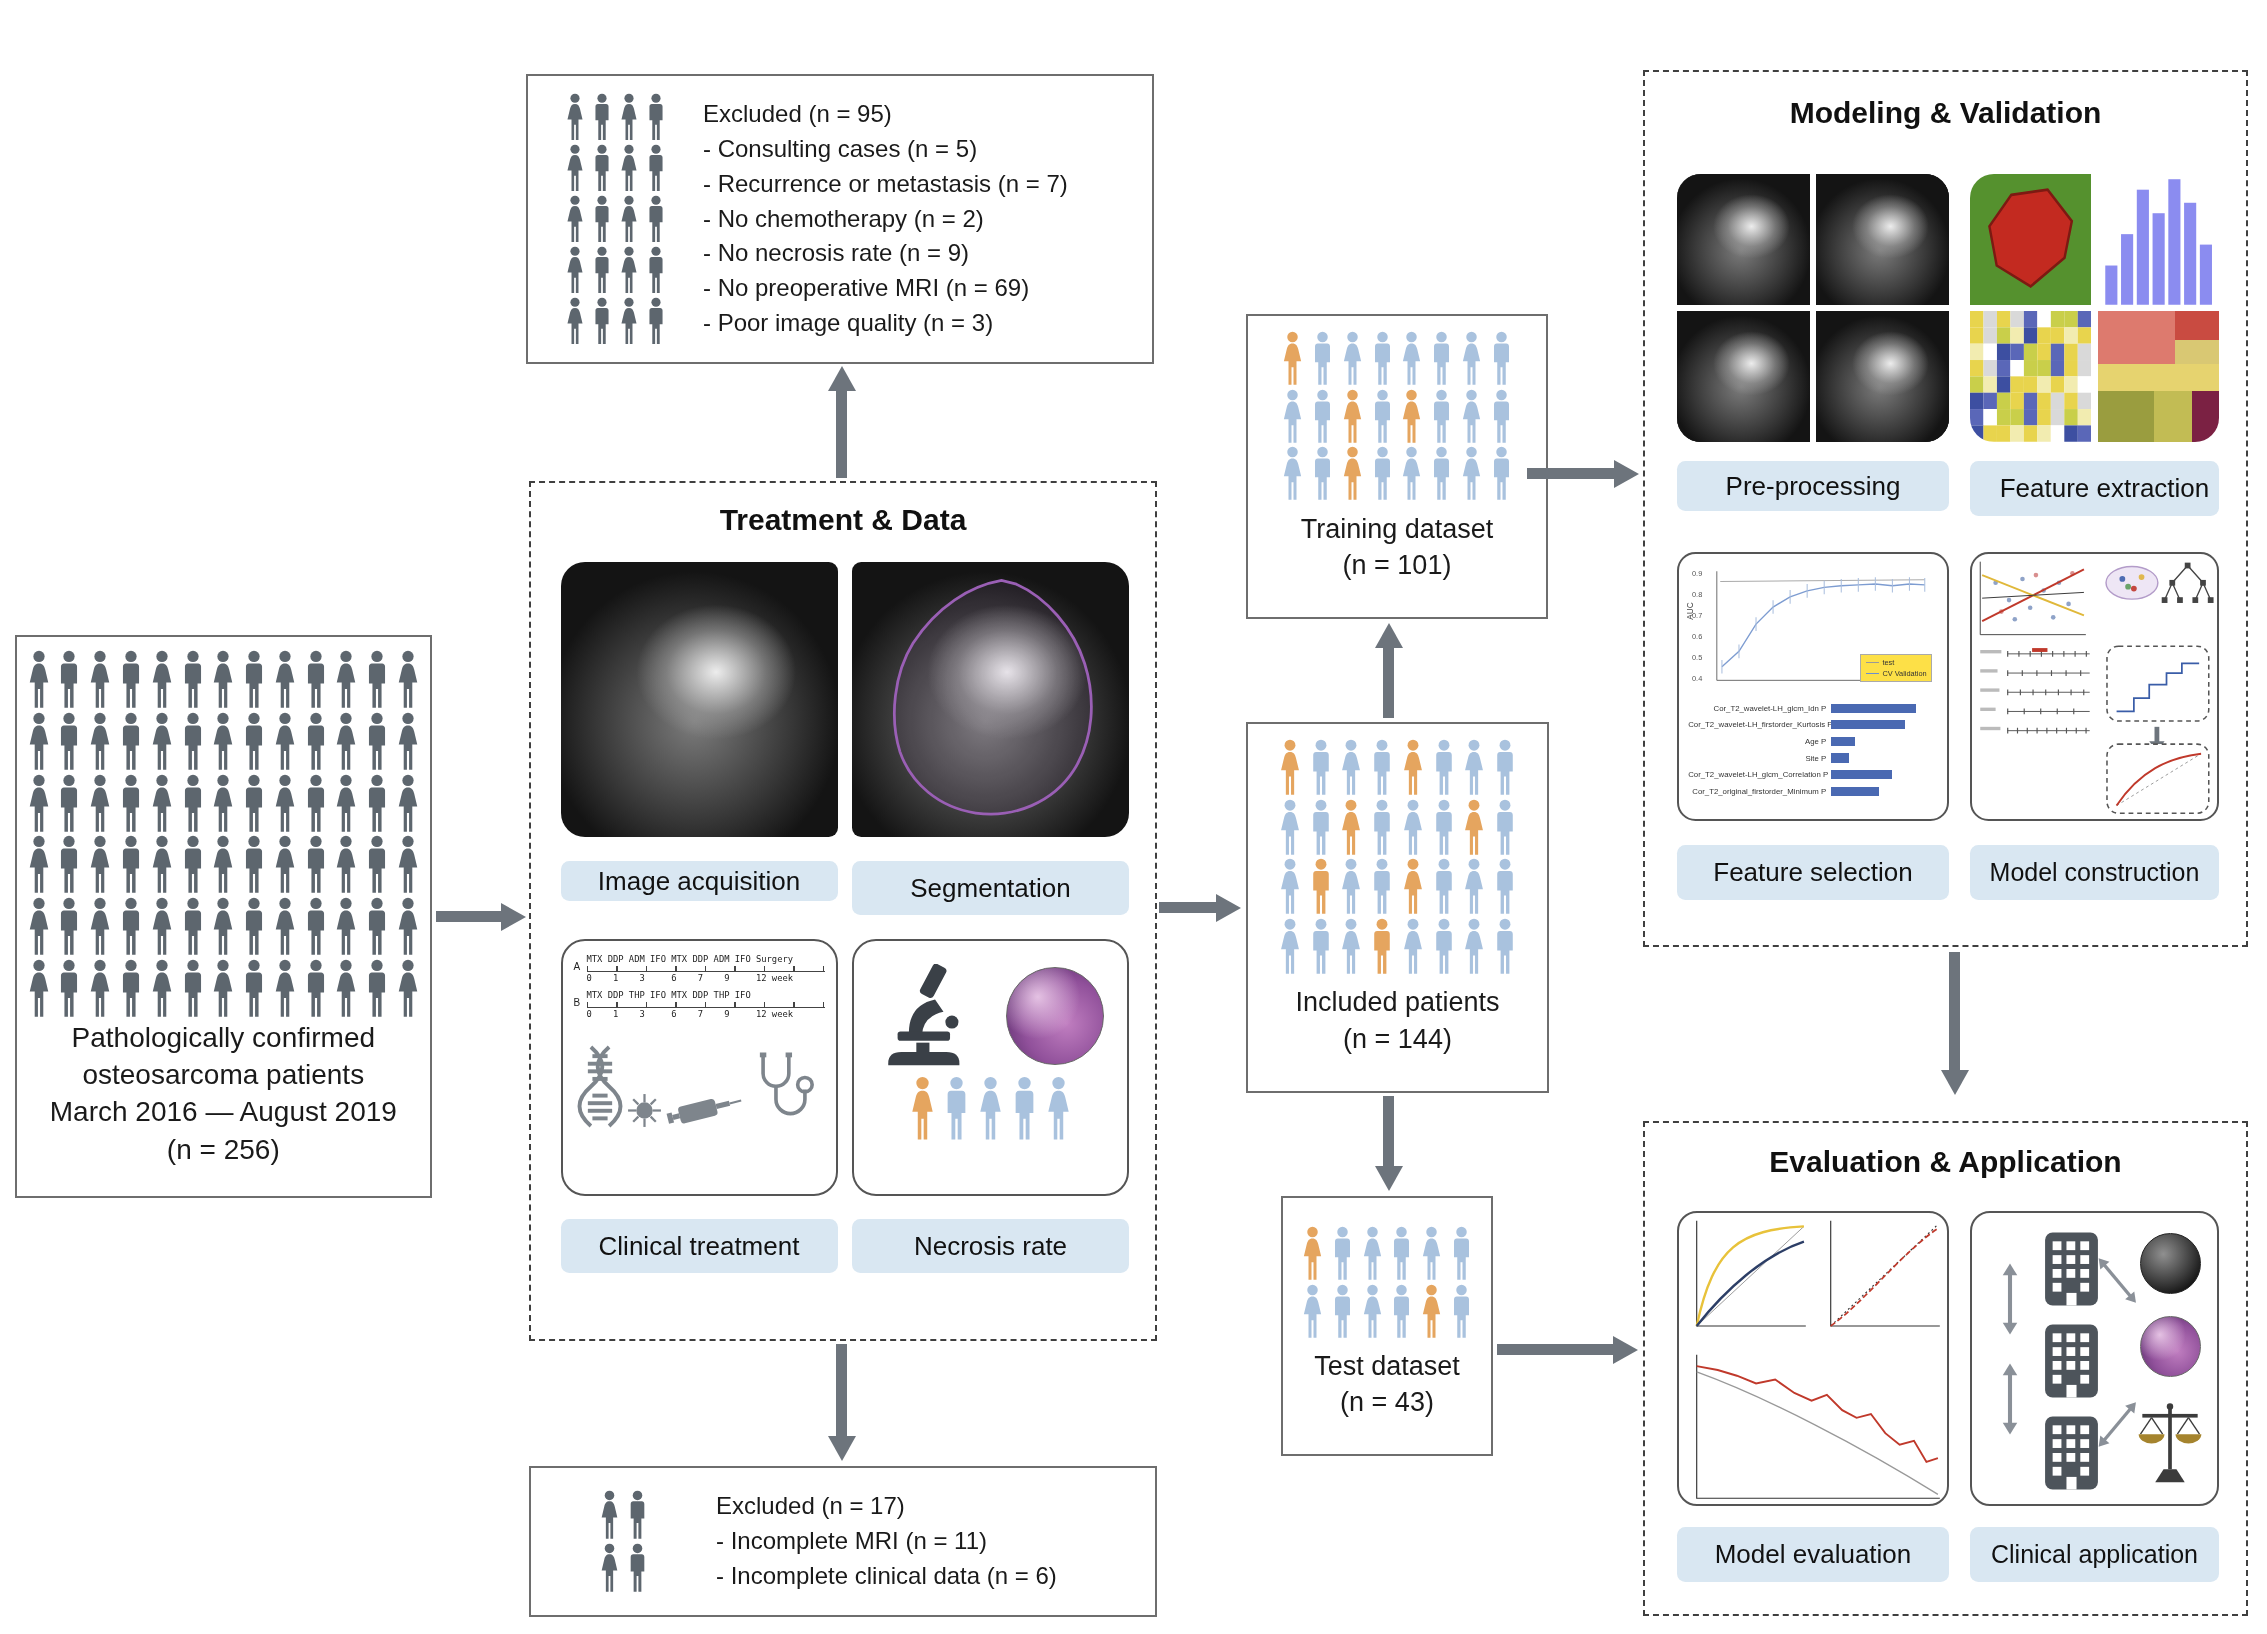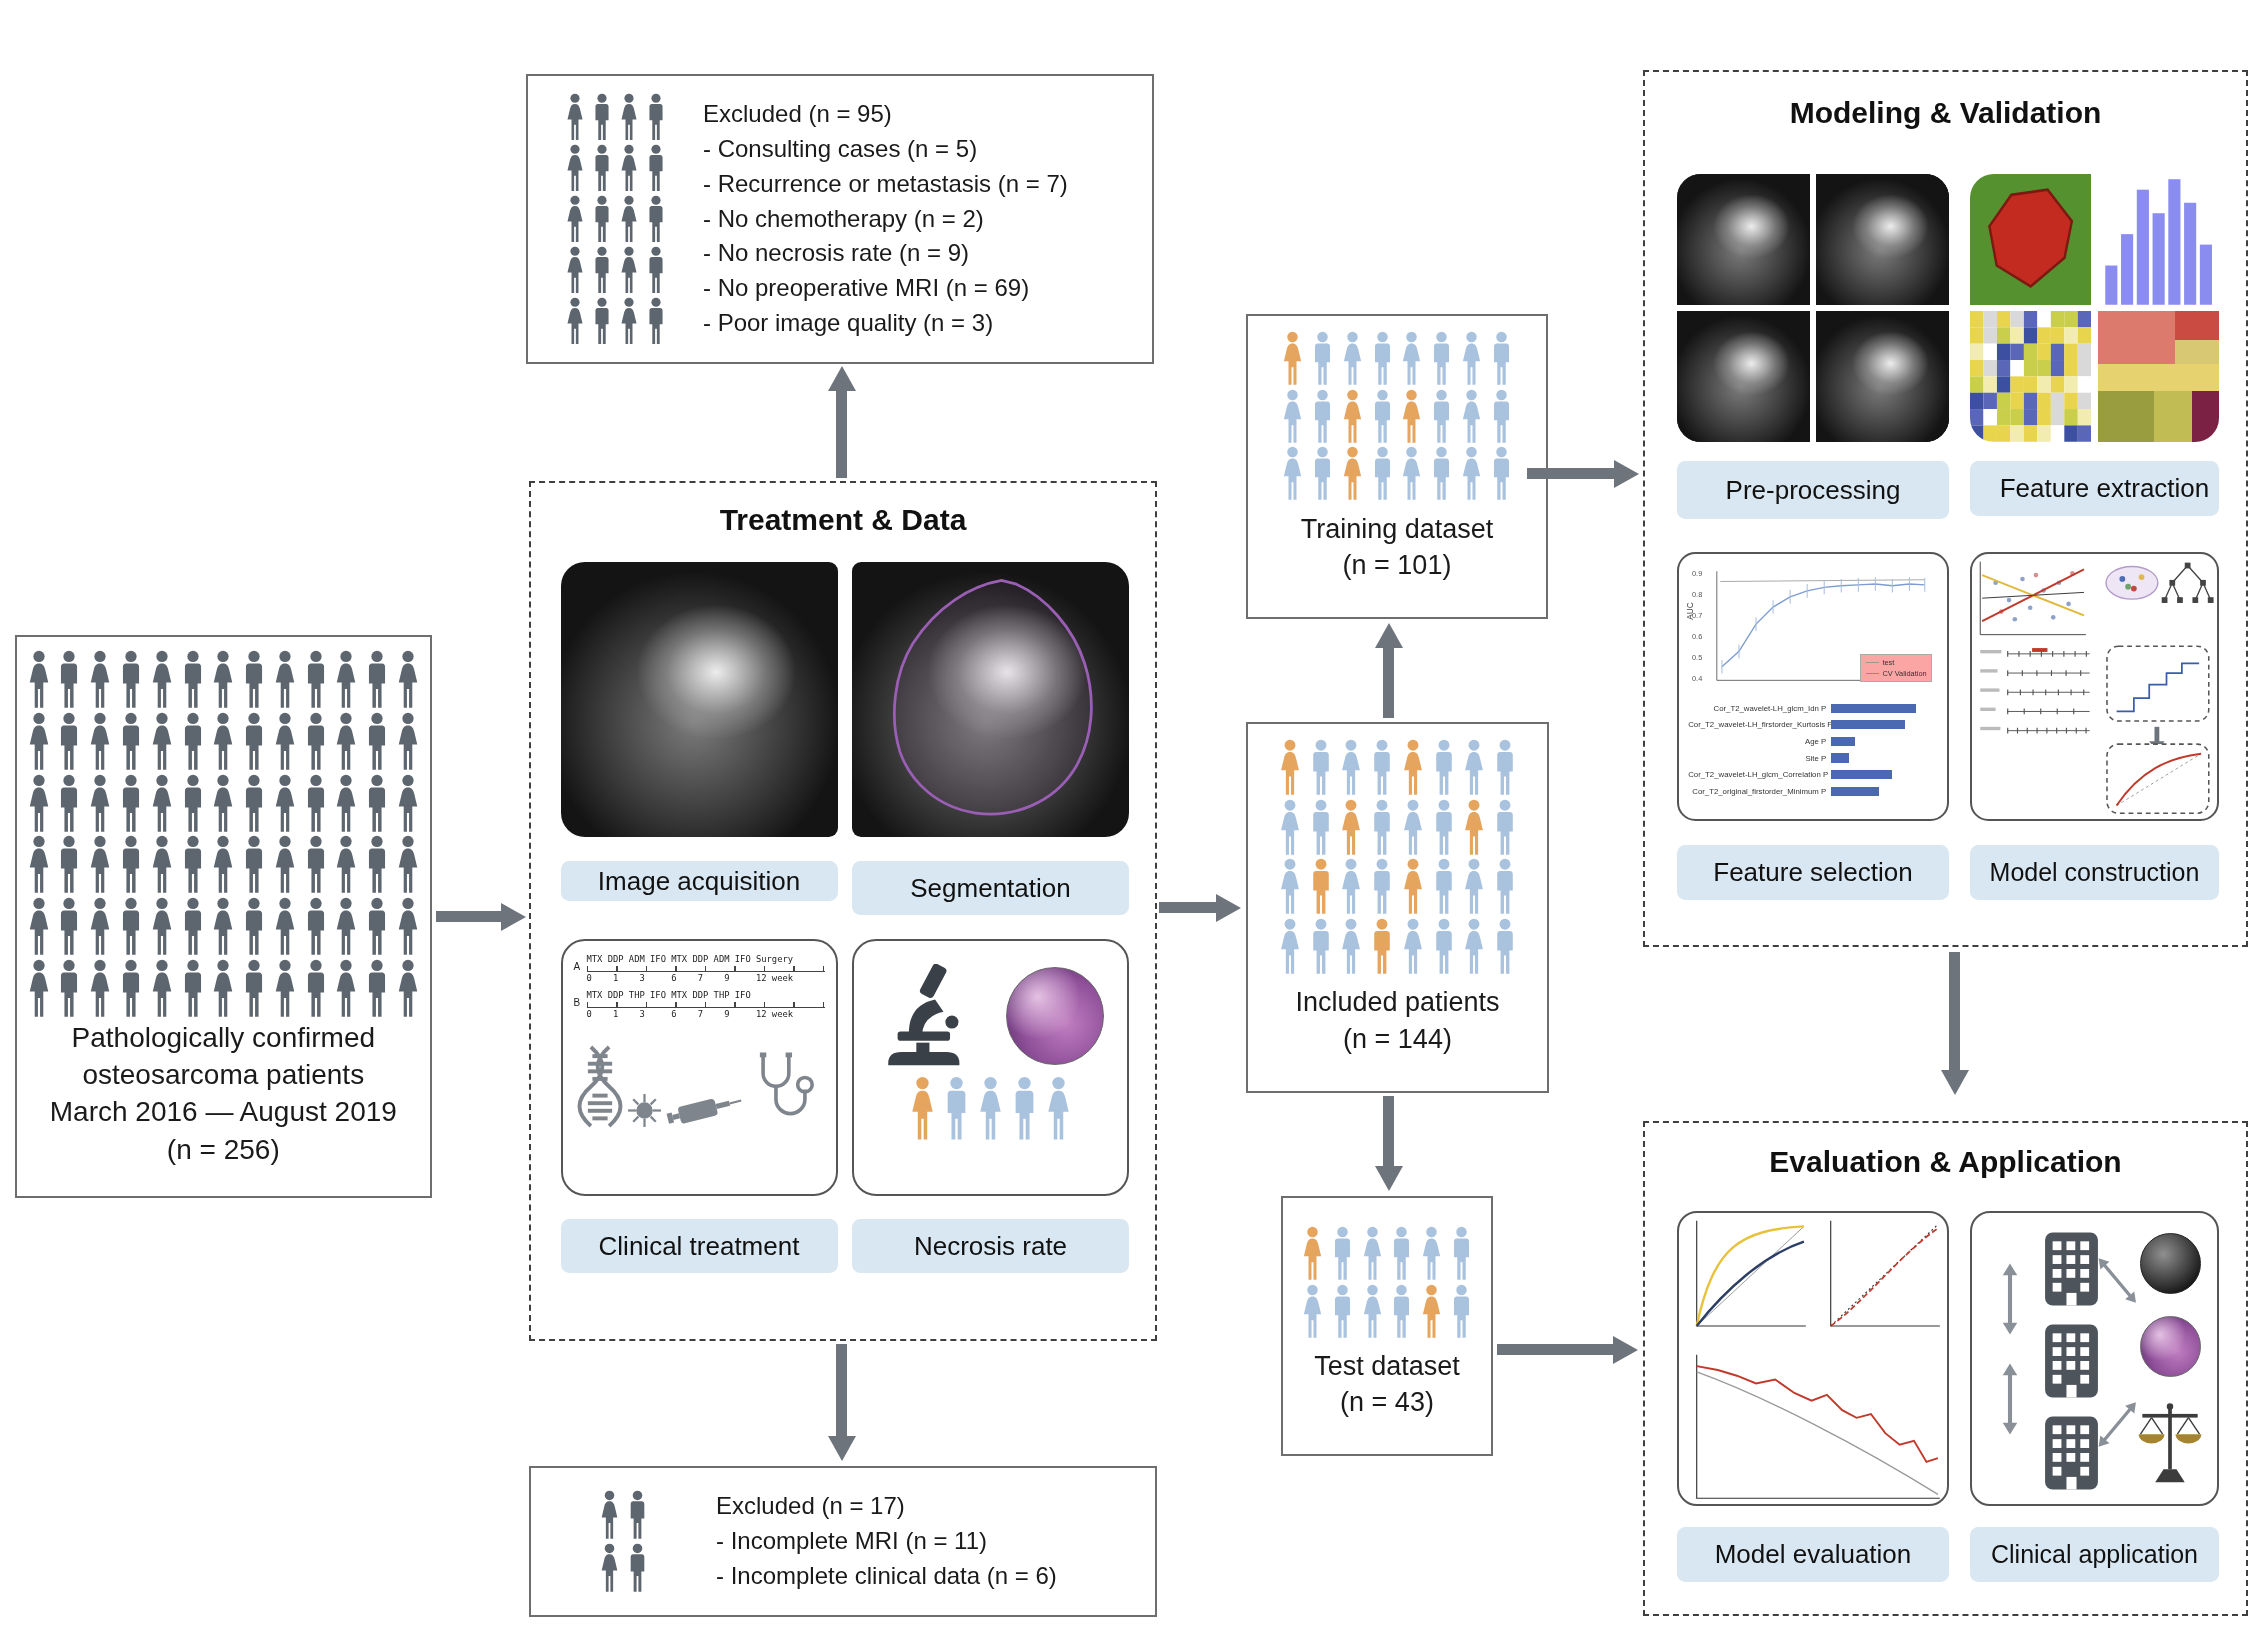--- a/index.html
+++ b/index.html
@@ -95,21 +95,21 @@
   .thumb{width:100%;height:100%;}
   .tile{position:relative;width:100%;height:100%;overflow:hidden;}
   .tile svg{display:block;width:100%;height:100%;}
   .tm-block{position:absolute;}
   #fs-panel{left:32px;top:480px;width:272px;height:269px;border-radius:18.5px;}
   #mc-panel{left:325px;top:480px;width:249px;height:269px;border-radius:18.5px;}
   #fs-panel .ylab{position:absolute;left:1.8px;top:52px;font-size:8.3px;color:#444;transform:rotate(-90deg);}
   #fs-yticks{position:absolute;left:13px;top:14.8px;height:114px;display:flex;flex-direction:column;
       justify-content:space-between;font-size:7.4px;color:#555;width:14.8px;}
   #auc-plot{position:absolute;left:31px;top:9.2px;}
-  #fs-legend{position:absolute;right:14.8px;top:100px;border:0.9px solid #aaa;background:#fca5a5;
+  #fs-legend{position:absolute;right:14.8px;top:100px;border:0.9px solid #aaa;background:#fde047;
       font-size:7.4px;color:#333;padding:1.8px 4.6px;line-height:1.5;}
   #fs-legend .sw{display:inline-block;width:13px;height:0;border-top:1.8px solid #999;margin-right:3.7px;vertical-align:middle;}
   #fs-legend .sw.blue{border-top:1.8px solid #6c8fd0;}
   #feature-bars{position:absolute;left:9.2px;top:146px;right:9.2px;}
   .fbar-row{display:flex;align-items:center;height:16.6px;}
   .fbar-label{width:138px;text-align:right;font-size:7.8px;color:#333;padding-right:4.6px;
       white-space:nowrap;overflow:hidden;}
   .fbar{height:9.2px;background:#4a69b2;display:inline-block;}
 
   
@@ -1147,21 +1147,21 @@
         <div class="tm-block" style="left:0;top:0;width:64%;height:40%;background:#dd7a6e;"></div>
         <div class="tm-block" style="left:64%;top:0;width:36%;height:22%;background:#c94b41;"></div>
         <div class="tm-block" style="left:64%;top:22%;width:36%;height:18%;background:#d9c873;"></div>
         <div class="tm-block" style="left:0;top:40%;width:100%;height:21%;background:#e6d36f;"></div>
         <div class="tm-block" style="left:0;top:61%;width:46%;height:39%;background:#9a9d3f;"></div>
         <div class="tm-block" style="left:46%;top:61%;width:32%;height:39%;background:#c2bc54;"></div>
         <div class="tm-block" style="left:78%;top:61%;width:22%;height:39%;background:#7b2143;"></div>
       </div>
     </div>
 
-    <div class="pill" style="left:32px;top:389px;width:272px;height:58px;">Pre-processing</div>
+    <div class="pill" style="left:32px;top:389px;width:272px;height:50px;">Pre-processing</div>
     <div class="pill" style="left:325px;top:389px;width:249px;height:55px;padding-left:20px;">Feature extraction</div>
 
     <div class="panel" id="fs-panel">
       <span class="ylab">AUC</span>
       <div id="fs-yticks">
           <div>0.9</div>
           <div>0.8</div>
           <div>0.7</div>
           <div>0.6</div>
           <div>0.5</div>

